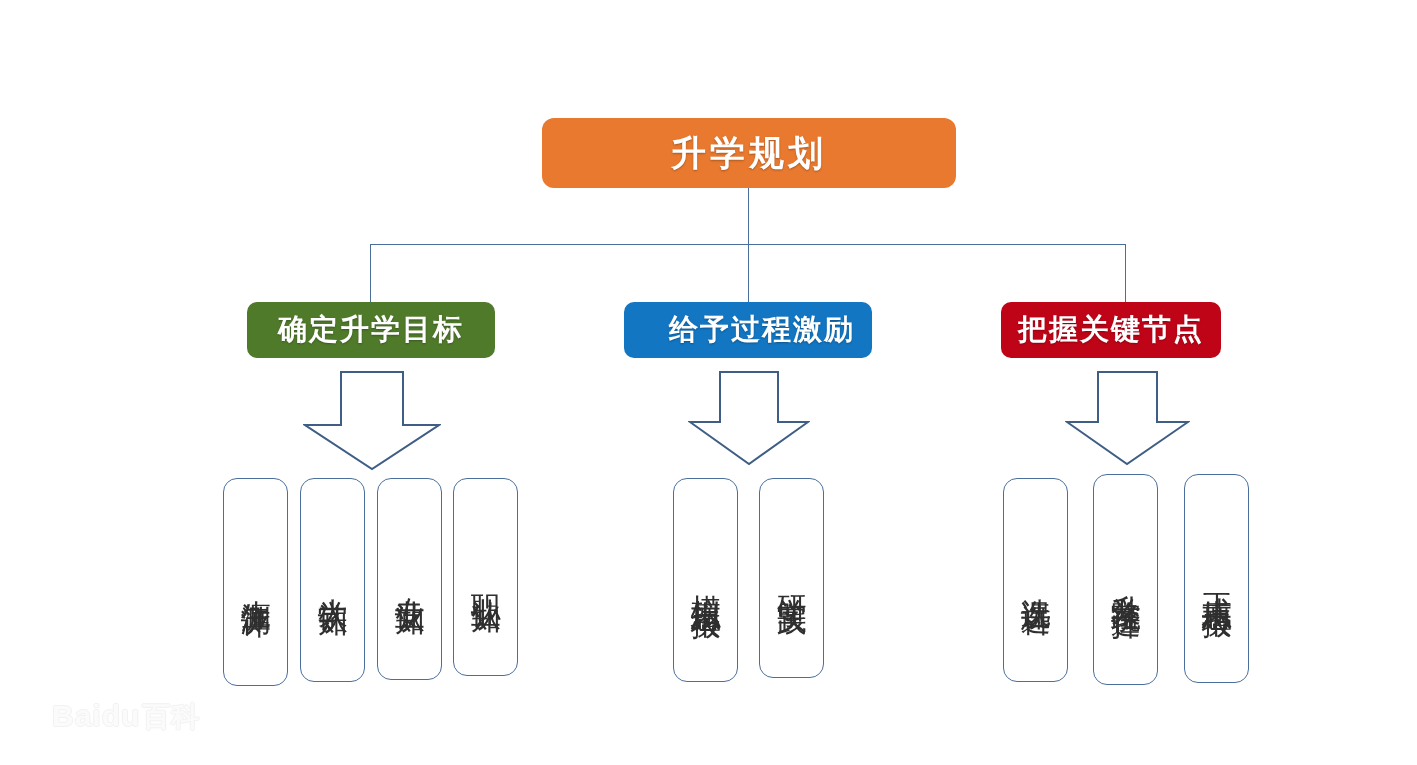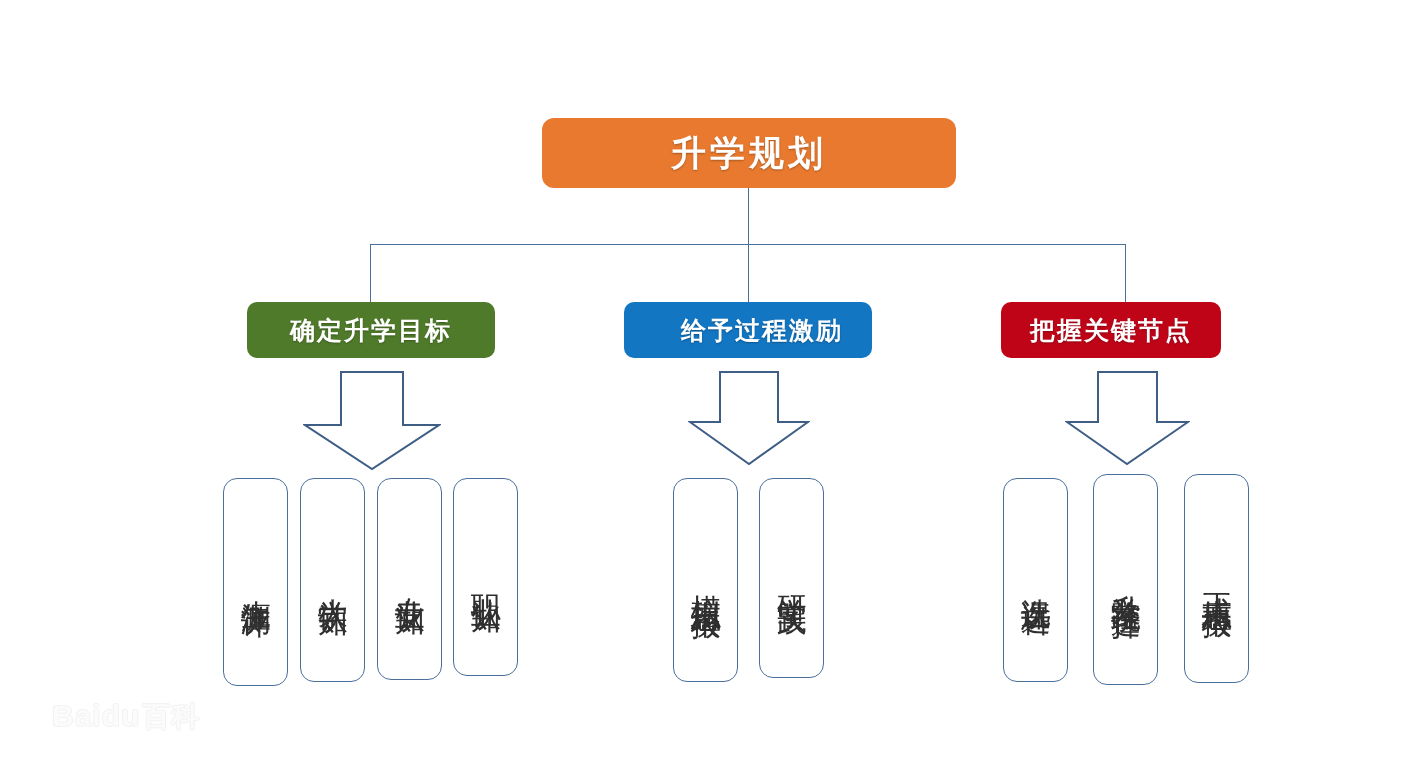--- a/index.html
+++ b/index.html
@@ -40,21 +40,21 @@
     letter-spacing: 2px;
     text-shadow: 0 1px 2px rgba(0,0,0,0.28);
   }
   .node-root {
     border-radius: 12px;
     font-size: 35px;
     letter-spacing: 4px;
   }
   .node-branch {
     border-radius: 10px;
-    font-size: 25px;
+    font-size: 29px;
     letter-spacing: 2px;
   }
 
   
   .arrow {
     position: absolute;
   }
   .arrow svg { display: block; }
 
   

